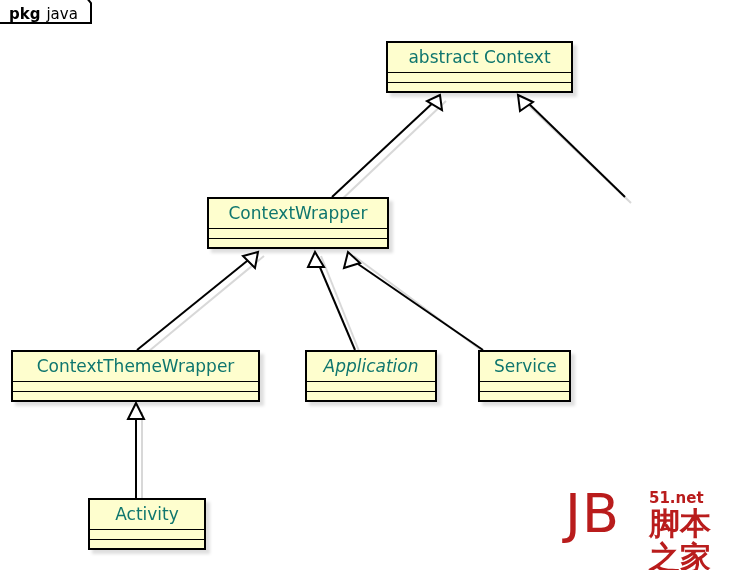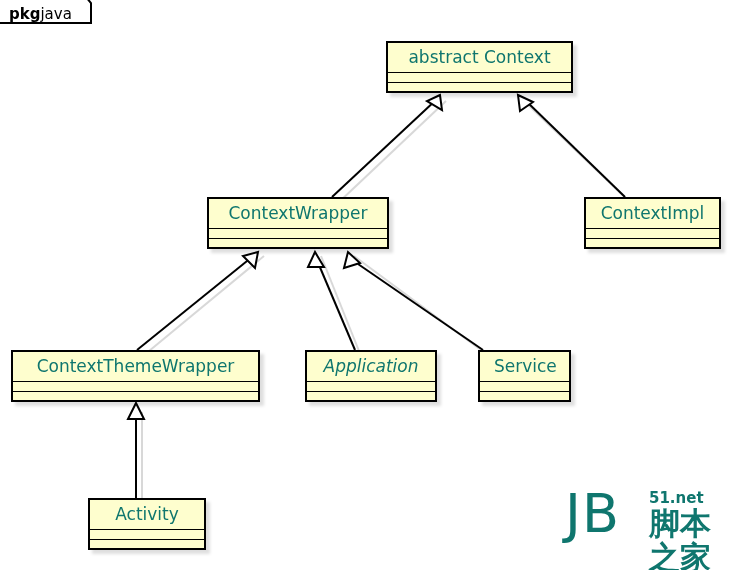--- a/index.html
+++ b/index.html
@@ -32,21 +32,21 @@
     color: #000000;
     white-space: nowrap;
     line-height: 18px;
   }
   #pkg-label .kw {
     font-weight: bold;
     margin-top: 16px;
   }
   #pkg-label .nm {
     font-weight: normal;
-    margin-left: 0;
+    margin-left: 6px;
   }
   
   #edges {
     position: absolute;
     left: 0;
     top: 0;
     width: 754px;
     height: 570px;
   }
   
@@ -178,25 +178,20 @@
     <div class="uml-compartment divided"></div>
     <div class="uml-compartment"></div>
   </div>
 
   <div class="uml-class" id="cls-1" style="left: 207px; top: 197px; width: 182px; height: 52px; background: rgb(254, 254, 206); border-color: rgb(0, 0, 0);">
     <div class="uml-title">ContextWrapper</div>
     <div class="uml-compartment divided"></div>
     <div class="uml-compartment"></div>
   </div>
 
-  <div class="uml-class" id="cls-2" style="left: 584px; top: 197px; width: 137px; height: 52px; background: rgb(254, 254, 206); border-color: rgb(0, 0, 0);">
-    <div class="uml-title">ContextImpl</div>
-    <div class="uml-compartment divided"></div>
-    <div class="uml-compartment"></div>
-  </div>
 
   <div class="uml-class" id="cls-3" style="left: 11px; top: 350px; width: 249px; height: 52px; background: rgb(254, 254, 206); border-color: rgb(0, 0, 0);">
     <div class="uml-title">ContextThemeWrapper</div>
     <div class="uml-compartment divided"></div>
     <div class="uml-compartment"></div>
   </div>
 
   <div class="uml-class" id="cls-4" style="left: 305px; top: 350px; width: 132px; height: 52px; background: rgb(254, 254, 206); border-color: rgb(0, 0, 0); font-style: italic;">
     <div class="uml-title">Application</div>
     <div class="uml-compartment divided"></div>
@@ -208,19 +203,19 @@
     <div class="uml-compartment divided"></div>
     <div class="uml-compartment"></div>
   </div>
 
   <div class="uml-class" id="cls-6" style="left: 88px; top: 498px; width: 118px; height: 52px; background: rgb(254, 254, 206); border-color: rgb(0, 0, 0);">
     <div class="uml-title">Activity</div>
     <div class="uml-compartment divided"></div>
     <div class="uml-compartment"></div>
   </div>
 
-  <div id="watermark" style="color: #0f766e; text-decoration: underline;">
+  <div id="watermark" style="color: #b91c1c; text-decoration: underline;">
     <div id="wm-jb">JB</div>
     <div id="wm-net">51.net</div>
     <div id="wm-cn">脚本之家</div>
   </div>
 
 </div>
 
 </body></html>

